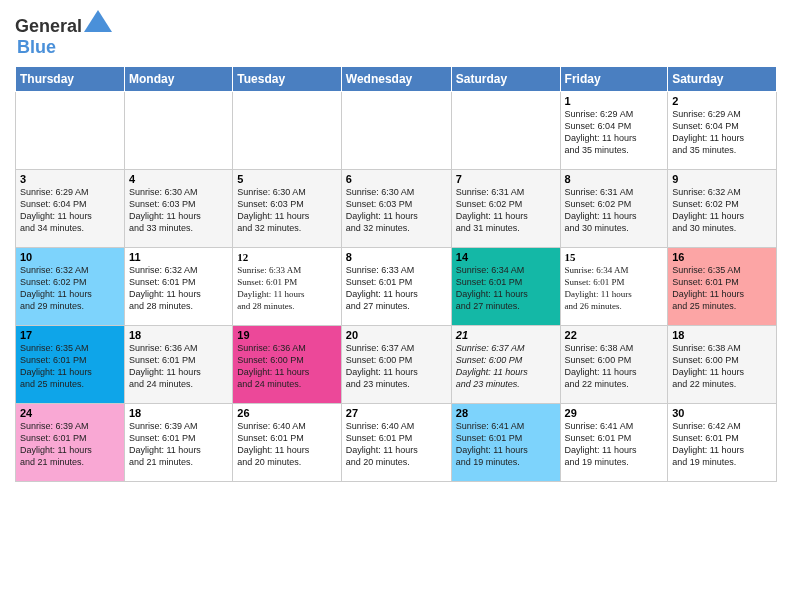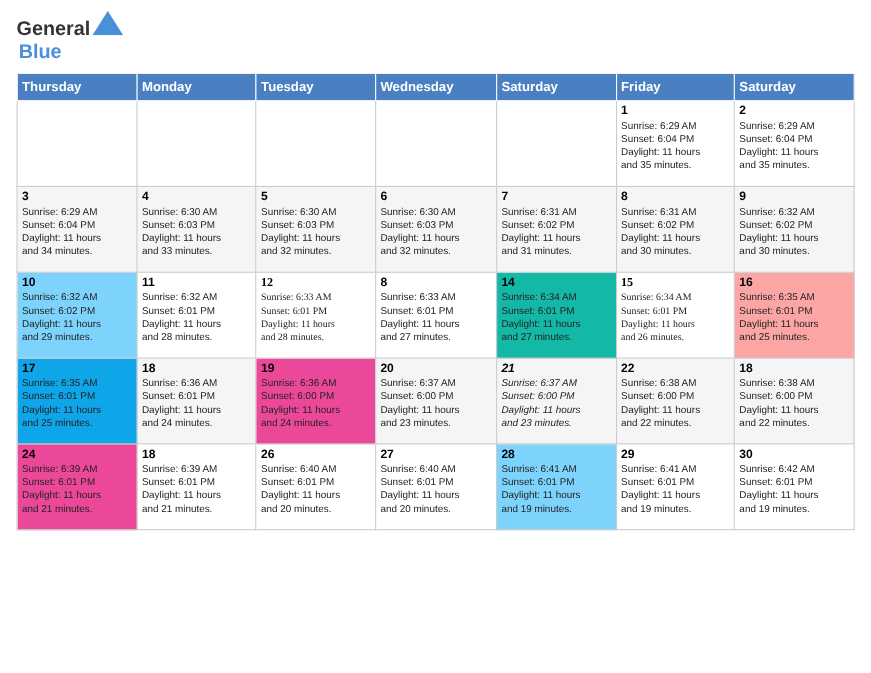--- a/index.html
+++ b/index.html
@@ -284,21 +284,21 @@
           </td>
           <td style="background: rgb(245, 245, 245);">
             <span class="day-number">18</span>
             <div class="day-info" style="white-space: pre-line;">Sunrise: 6:38 AM
 Sunset: 6:00 PM
 Daylight: 11 hours
 and 22 minutes.</div>
           </td>
         </tr>
         <tr class="week-row">
-          <td style="background: #ec4899;">
+          <td style="background: #f9a8d4;">
             <span class="day-number">24</span>
             <div class="day-info" style="white-space: pre-line;">Sunrise: 6:39 AM
 Sunset: 6:01 PM
 Daylight: 11 hours
 and 21 minutes.</div>
           </td>
           <td style="background: rgb(255, 255, 255);">
             <span class="day-number">18</span>
             <div class="day-info" style="white-space: pre-line;">Sunrise: 6:39 AM
 Sunset: 6:01 PM

